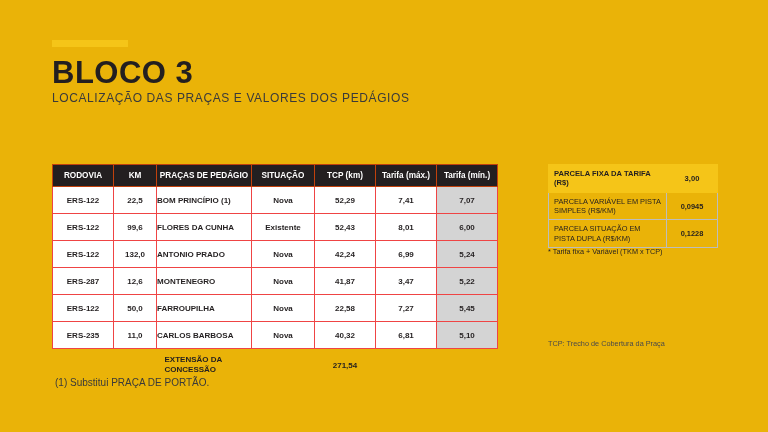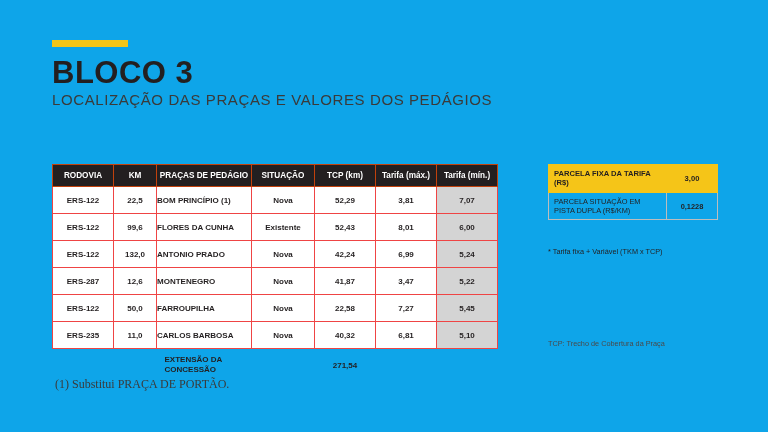--- a/index.html
+++ b/index.html
@@ -11,21 +11,21 @@
     height: 432px;
     background: #ffffff;
     font-family: "Liberation Sans", sans-serif;
     color: #231f20;
     overflow: hidden;
     position: relative;
   }
   .slide {
     position: absolute;
     inset: 0;
-    background: #0ea5e9;
+    background: #eab308;
   }
   
   .accent-bar {
     position: absolute;
     left: 52px;
     top: 40px;
     width: 76px;
     height: 7px;
     background: #f5c518;
   }
@@ -35,21 +35,21 @@
     top: 55px;
     font-size: 31px;
     font-weight: bold;
     letter-spacing: 0.5px;
     color: #231f20;
   }
   .subtitle {
     position: absolute;
     left: 52px;
     top: 91px;
-    font-size: 15px;
+    font-size: 12px;
     font-weight: normal;
     letter-spacing: 0.6px;
     color: #3a3a3a;
   }
 
   
   .main-table {
     position: absolute;
     left: 52px;
     top: 164px;
@@ -95,23 +95,22 @@
   .ext-label {
     text-align: left !important;
     padding-left: 8px !important;
     line-height: 1.2;
   }
 
   .note {
     position: absolute;
     left: 55px;
     top: 377px;
-    font-size: 12px;
+    font-size: 10px;
     color: #3a3a3a;
-    font-family: Liberation Serif, serif;
   }
 
   
   .side-table {
     position: absolute;
     left: 548px;
     top: 164px;
     border-collapse: collapse;
     width: 170px;
     font-size: 7.4px;
@@ -171,21 +170,21 @@
         <th class="col-tarmin">Tarifa (mín.)</th>
       </tr>
     </thead>
     <tbody>
       <tr>
         <td>ERS-122</td>
         <td>22,5</td>
         <td class="col-praca">BOM PRINCÍPIO (1)</td>
         <td>Nova</td>
         <td>52,29</td>
-        <td>3,81</td>
+        <td>7,41</td>
         <td class="shaded">7,07</td>
       </tr>
       <tr>
         <td>ERS-122</td>
         <td>99,6</td>
         <td class="col-praca">FLORES DA CUNHA</td>
         <td>Existente</td>
         <td>52,43</td>
         <td>8,01</td>
         <td class="shaded">6,00</td>
@@ -240,20 +239,24 @@
 
   <div class="note">(1) Substitui PRAÇA DE PORTÃO.</div>
 
   <table class="side-table">
     <tbody>
       <tr class="side-header">
         <td>PARCELA FIXA DA TARIFA (R$)</td>
         <td class="side-val">3,00</td>
       </tr>
       <tr>
+        <td>PARCELA VARIÁVEL EM PISTA SIMPLES (R$/KM)</td>
+        <td class="side-val">0,0945</td>
+      </tr>
+      <tr>
         <td>PARCELA SITUAÇÃO EM PISTA DUPLA (R$/KM)</td>
         <td class="side-val">0,1228</td>
       </tr>
     </tbody>
   </table>
 
   <div class="side-note">* Tarifa fixa + Variável (TKM x TCP)</div>
   <div class="tcp-note">TCP: Trecho de Cobertura da Praça</div>
 
 </div>

